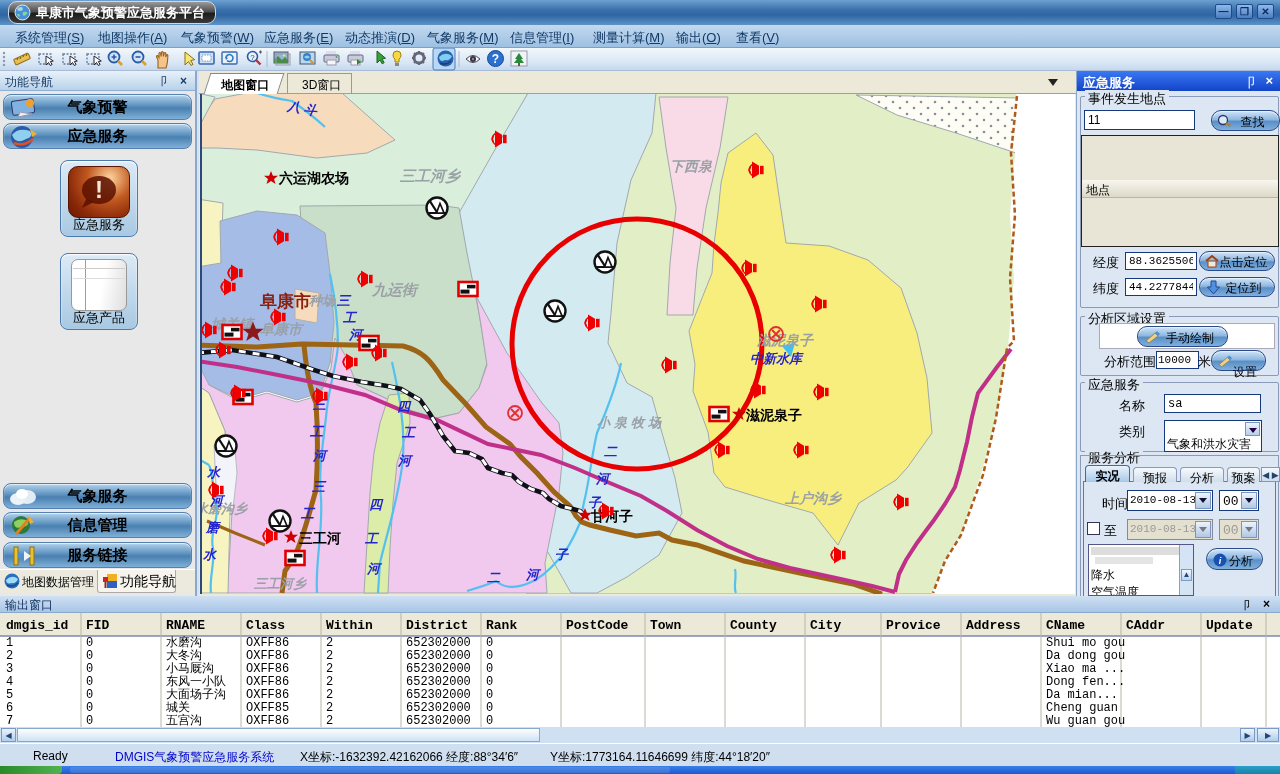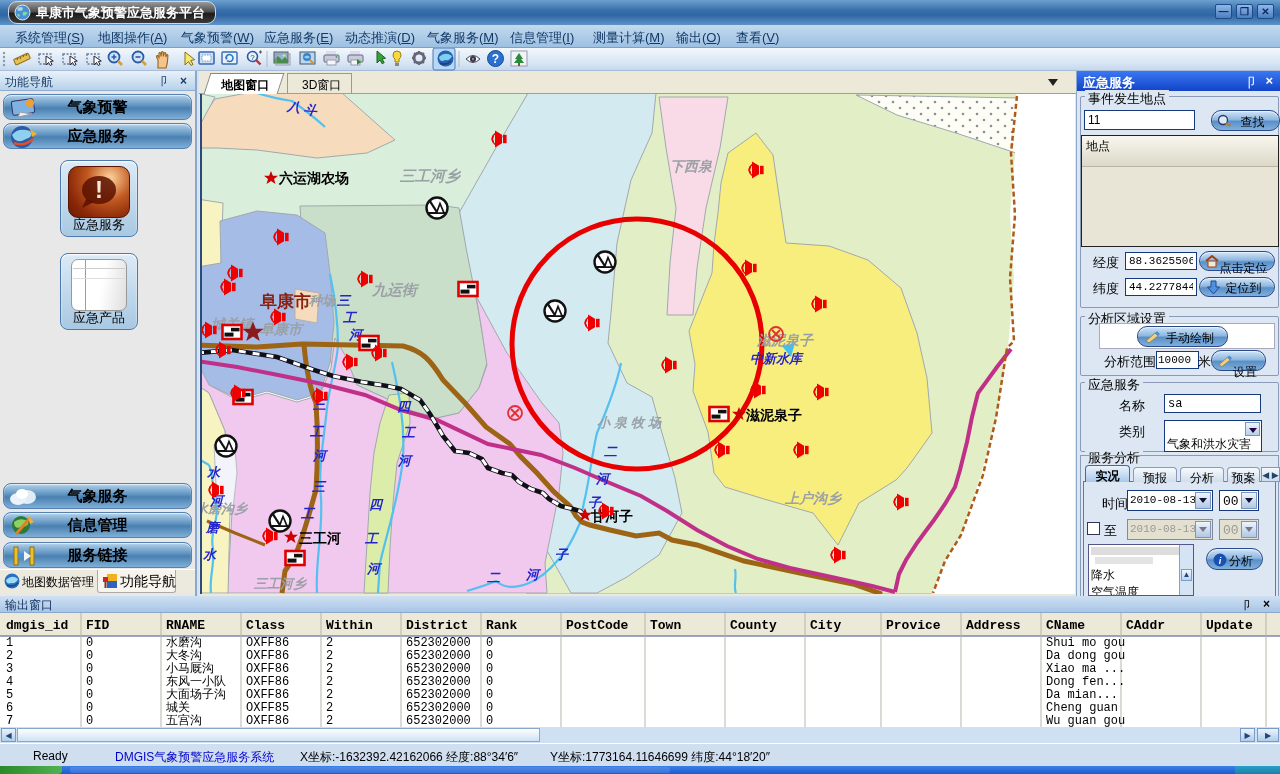--- a/index.html
+++ b/index.html
@@ -460,25 +460,25 @@
   <div id="rightpanel">
     <div id="rp-head">应急服务<span style="position:absolute;right:26px;top:3px;font-weight:normal">卩</span><span style="position:absolute;right:8px;top:2px;">×</span></div>
     <div class="groupbox" style="left:3px;top:25px;width:199px;height:212px"></div>
     <div class="grouplbl" style="left:8px;top:19px">事件发生地点</div>
     <input class="ipt" style="left: 7px; top: 39px; width: 111px; height: 20px;" value="11">
     <div class="xpbtn" style="left:134px;top:39px;width:69px;height:21px;padding-top:3px"><svg style="position:absolute;left:5px;top:3px" width="15" height="15" viewBox="0 0 15 15">
           <circle cx="6" cy="6" r="4.5" fill="#d8ecf8" stroke="#336" stroke-width="1.3"></circle>
           <path d="M9 9 L13.4 12" stroke="#b08030" stroke-width="2.5"></path>
         </svg><span style="margin-left:14px">查找</span></div>
     <div style="position:absolute;left:4px;top:64px;width:198px;height:112px;border:1px solid #222;background:#e8e5d6;">
-      <div style="height:31px;background:linear-gradient(#f8f6ee,#dcd9c8);border-bottom:1px solid #b8b5a5;font-size:12px;padding:2px 0 0 4px;">地点</div>
+      <div style="height:18px;background:linear-gradient(#f8f6ee,#dcd9c8);border-bottom:1px solid #b8b5a5;font-size:12px;padding:2px 0 0 4px;margin-top:44px;">地点</div>
     </div>
     <div style="position:absolute;left:16px;top:183px;font-size:13px">经度</div>
     <input class="ipt mono" style="left: 48px; top: 181px; width: 72px; height: 18px; font-size: 11px;" value="88.3625506">
-    <div class="xpbtn" style="left:122px;top:180px;width:76px;height:20px;padding-top:8px"><svg style="position:absolute;left:5px;top:3px" width="14" height="13" viewBox="0 0 14 13">
+    <div class="xpbtn" style="left:122px;top:180px;width:76px;height:20px;padding-top:2px"><svg style="position:absolute;left:5px;top:3px" width="14" height="13" viewBox="0 0 14 13">
           <path d="M1 6 L7 1 L13 6" fill="none" stroke="#a04010" stroke-width="2"></path>
           <rect x="3" y="6" width="8" height="6" fill="#f0e8d8" stroke="#a04010"></rect>
         </svg><span style="margin-left:13px">点击定位</span></div>
     <div style="position:absolute;left:16px;top:209px;font-size:13px">纬度</div>
     <input class="ipt mono" style="left: 48px; top: 207px; width: 72px; height: 18px; font-size: 11px;" value="44.2277844">
     <div class="xpbtn" style="left:122px;top:206px;width:76px;height:20px;padding-top:2px"><svg style="position:absolute;left:7px;top:2px" width="13" height="15" viewBox="0 0 13 15">
           <path d="M4 1 L9 1 L9 7 L12.5 7 L6.5 14 L0.5 7 L4 7 Z" fill="#5090e0" stroke="#204a90"></path>
         </svg><span style="margin-left:13px">定位到</span></div>
     <div class="groupbox" style="left:3px;top:245px;width:199px;height:60px"></div>
     <div class="grouplbl" style="left:8px;top:239px">分析区域设置</div>

